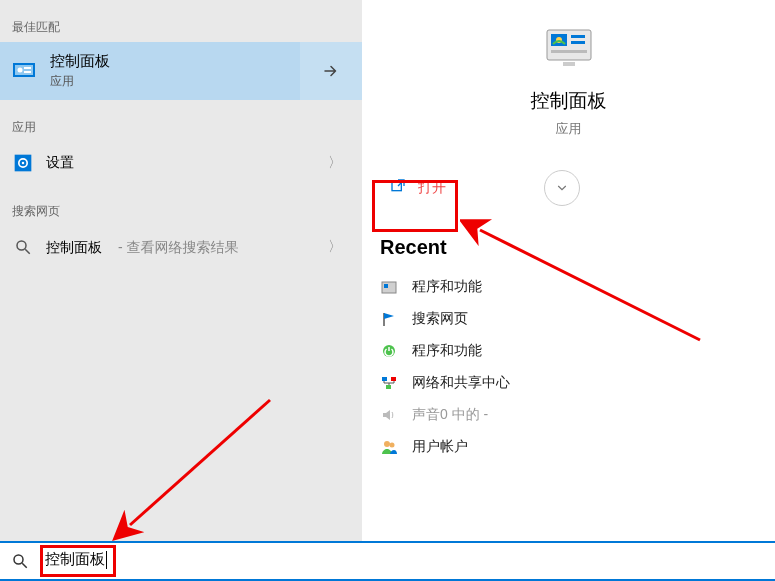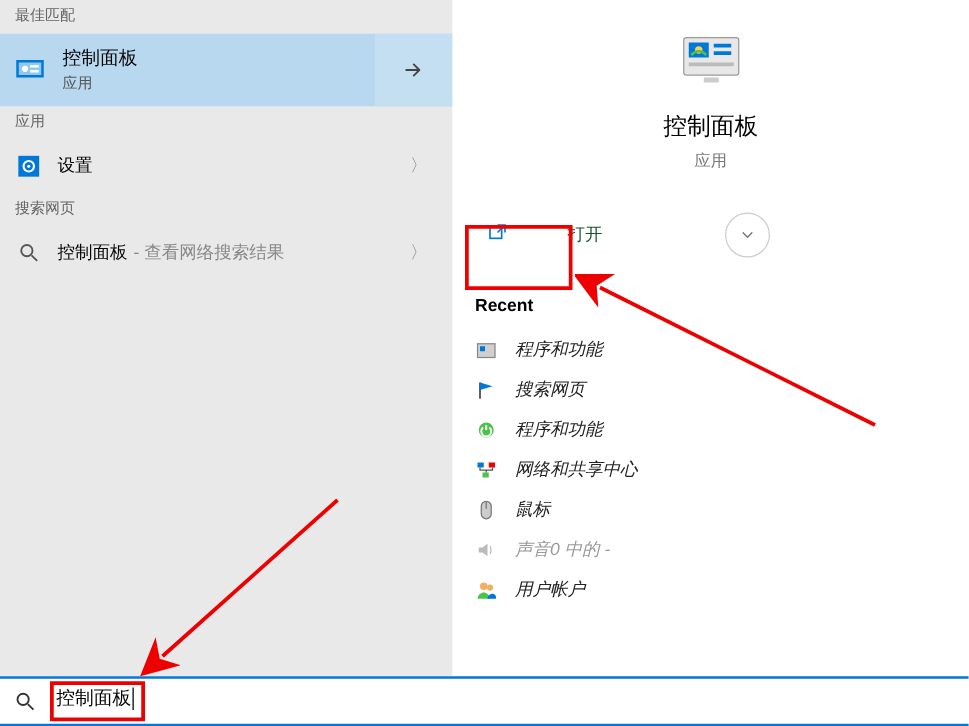--- a/index.html
+++ b/index.html
@@ -2,55 +2,55 @@
 <html><head>
   <meta charset="utf-8">
   <style>
     * { margin: 0; padding: 0; box-sizing: border-box; font-family: "Microsoft YaHei", "Segoe UI", sans-serif; }
     body { width: 775px; height: 581px; position: relative; background: #fff; overflow: hidden; }
     
     .container { display: flex; height: 541px; }
     
     
     .left-panel { width: 362px; background: #e9e9e9; display: flex; flex-direction: column; }
-    .section-header { font-size: 12px; color: #666; padding: 4px 12px 6px 12px; }
+    .section-header { font-size: 12px; color: #666; padding: 19px 12px 6px 12px; }
     
     .best-match-item { display: flex; align-items: center; background: #b8d8f0; height: 58px; }
     .best-match-main { display: flex; align-items: center; flex: 1; padding-left: 12px; }
     .best-match-icon { width: 24px; height: 24px; margin-right: 14px; display:flex; align-items:center; justify-content:center; }
     .best-match-text { display: flex; flex-direction: column; }
     .best-match-title { font-size: 15px; color: #000; }
     .best-match-sub { font-size: 12px; color: #555; margin-top: 2px; }
     .best-match-arrow { width: 62px; height: 100%; background: #c5dff2; display: flex; align-items: center; justify-content: center; color: #333; }
     
     .list-item { display: flex; align-items: center; height: 42px; padding-left: 12px; padding-right: 20px; }
     .list-item .li-icon { width: 22px; height: 22px; display: flex; align-items: center; justify-content: center; margin-right: 12px; color: #0078d7; font-size: 16px; }
     .list-item .li-label { font-size: 14px; color: #000; flex: 1; }
-    .list-item .li-sub { font-size: 14px; color: #888; margin-left: 1px; }
+    .list-item .li-sub { font-size: 14px; color: #888; margin-left: 12px; }
     .list-item .li-chevron { color: #888; font-size: 14px; }
     
     
     .right-panel { flex: 1; background: #fff; padding: 0 18px; }
     .preview-area { display: flex; flex-direction: column; align-items: center; padding-top: 28px; }
     .preview-icon { width: 48px; height: 40px; margin-bottom: 20px; }
     .preview-title { font-size: 19px; color: #000; margin-bottom: 6px; }
     .preview-sub { font-size: 13px; color: #777; margin-bottom: 28px; }
     
     .actions-row { display: flex; align-items: center; gap: 60px; }
     .open-action { display: flex; align-items: center; height: 44px; padding: 0 18px 0 10px; }
     .open-action .oa-icon { color: #0078d7; margin-right: 12px; font-size: 16px; }
-    .open-action .oa-label { font-size: 14px; color: #14532d; margin-left: 36px; }
+    .open-action .oa-label { font-size: 14px; color: #ef4444; }
     .expand-btn { width: 36px; height: 36px; border: 1px solid #ccc; border-radius: 50%; display: flex; align-items: center; justify-content: center; color: #666; background:#fff; margin-left: 20px; }
     
     .recent-section { margin-top: 26px; }
-    .recent-header { font-size: 14px; font-weight: bold; margin-bottom: 12px; color: #000; }
+    .recent-header { font-size: 20px; font-weight: bold; margin-bottom: 12px; color: #000; }
     .recent-list { display: flex; flex-direction: column; }
     .recent-item { display: flex; align-items: center; height: 32px; }
     .recent-item .ri-icon { width: 18px; height: 18px; margin-right: 14px; display:flex; align-items:center; justify-content:center; font-size: 14px; }
-    .recent-item .ri-label { font-size: 14px; color: #222; font-style: italic; }
+    .recent-item .ri-label { font-size: 14px; color: #222; }
     .recent-item.dim .ri-label { color: #999; }
     
     
     .search-bar { position: absolute; bottom: 0; left: 0; width: 775px; height: 40px; border-top: 2px solid #0078d7; border-bottom: 2px solid #0078d7; display: flex; align-items: center; background: #fff; }
     .search-bar .sb-icon { width: 40px; display: flex; align-items: center; justify-content: center; color: #333; font-size: 16px; }
     .search-text-box { border: 3px solid #e00; display: inline-block; padding: 0 6px 4px 2px; line-height: 22px; }
     .search-text { font-size: 15px; }
     .cursor-line { display: inline-block; width: 1px; height: 18px; background: #000; vertical-align: middle; margin-left: 1px; }
     
     
@@ -187,29 +187,20 @@
           <span class="ri-icon">
               <svg width="16" height="16" viewBox="0 0 16 16">
                 <rect x="1" y="2" width="5" height="4" fill="#0078d7"></rect>
                 <rect x="10" y="2" width="5" height="4" fill="#e00"></rect>
                 <rect x="5" y="10" width="5" height="4" fill="#4dc24d"></rect>
                 <path d="M3 6v2h10V6 M8 8v2" stroke="#555" fill="none"></path>
               </svg>
             </span>
           <span class="ri-label">网络和共享中心</span>
         </div>
-        <div class="recent-item">
-          <span class="ri-icon">
-              <svg width="14" height="16" viewBox="0 0 14 16">
-                <rect x="3" y="1" width="8" height="14" rx="4" fill="#ccc" stroke="#777"></rect>
-                <line x1="7" y1="1" x2="7" y2="7" stroke="#777"></line>
-              </svg>
-            </span>
-          <span class="ri-label">鼠标</span>
-        </div>
         <div class="recent-item dim">
           <span class="ri-icon">
               <svg width="16" height="16" viewBox="0 0 16 16">
                 <path d="M2 6v4h3l4 3V3L5 6z" fill="#bbb"></path>
                 <path d="M11 5c1 1 1 5 0 6" stroke="#bbb" fill="none"></path>
               </svg>
             </span>
           <span class="ri-label">声音0 中的 -</span>
         </div>
         <div class="recent-item">

